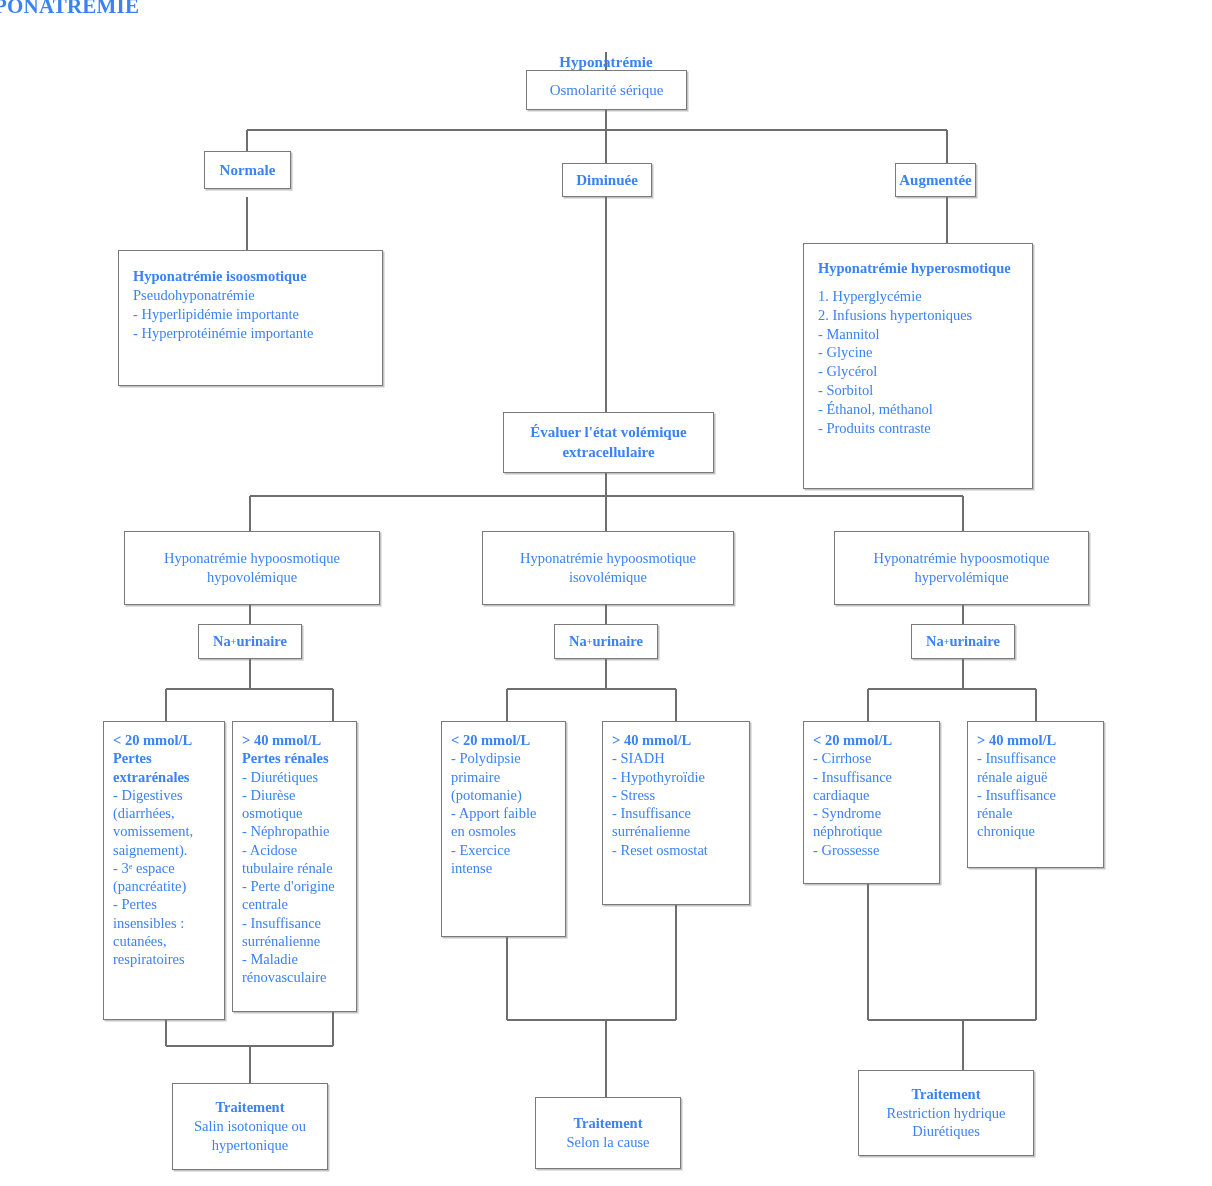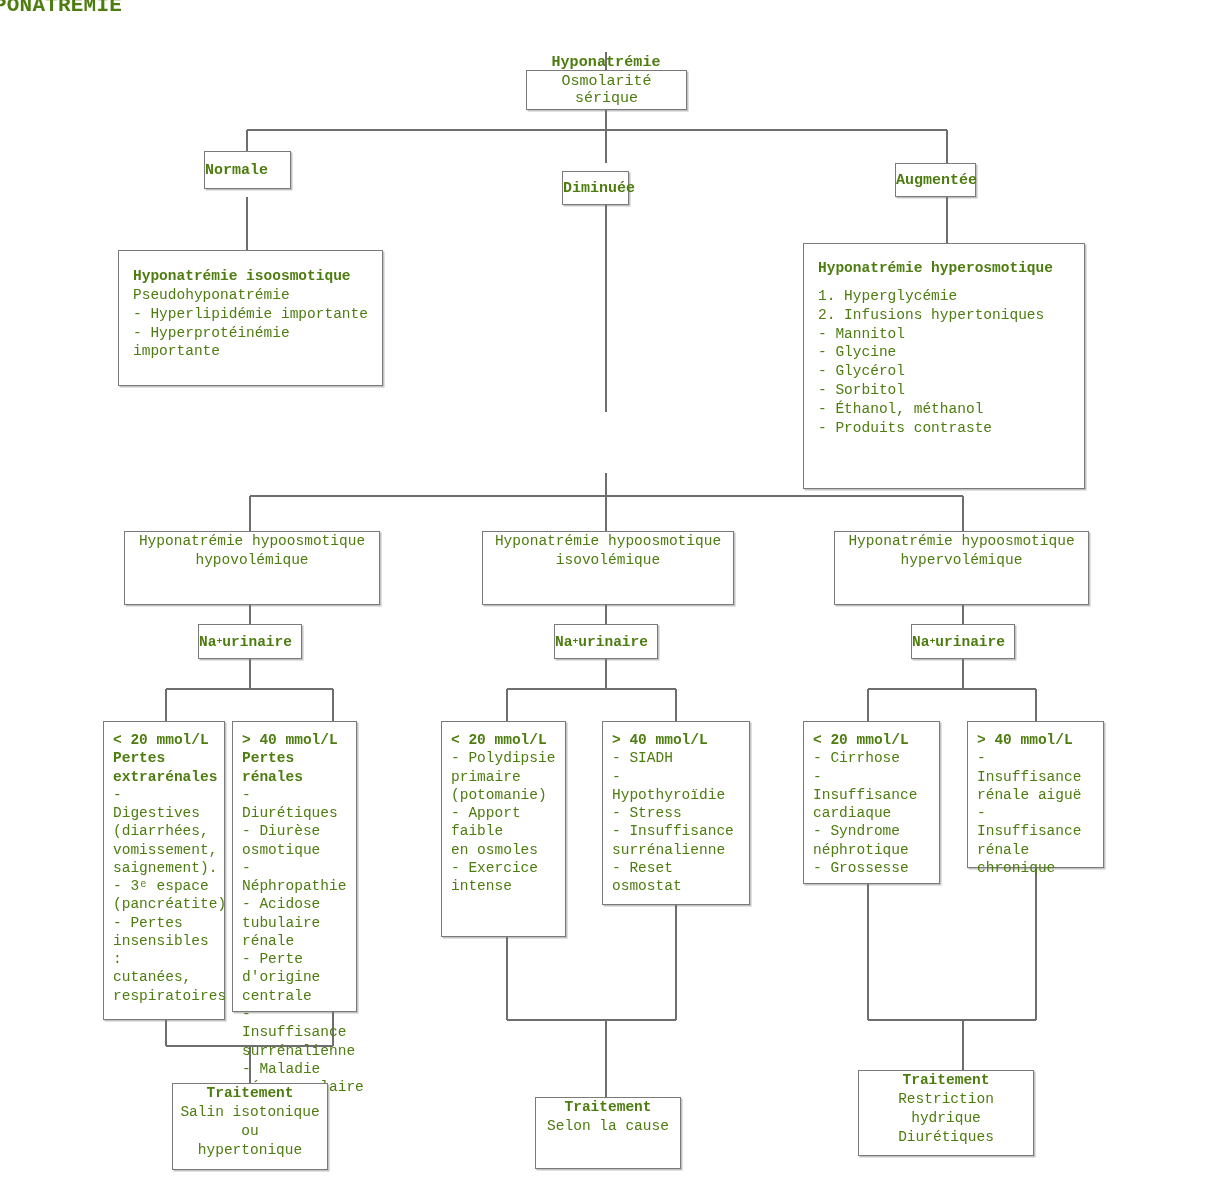--- a/index.html
+++ b/index.html
@@ -5,22 +5,22 @@
   html, body {
     margin: 0;
     padding: 0;
     background: #ffffff;
   }
   #canvas {
     position: relative;
     width: 1212px;
     height: 1186px;
     background: #ffffff;
-    font-family: Liberation Mono, monospace;
-    color: #4d7c0f;
+    font-family: Liberation Serif, serif;
+    color: #3b82f6;
     overflow: hidden;
   }
   #connectors {
     position: absolute;
     left: 0;
     top: 0;
     width: 1212px;
     height: 1186px;
     pointer-events: none;
   }
@@ -49,20 +49,21 @@
   .cropped-heading {
     position: absolute;
     font-weight: bold;
     font-size: 21px;
     letter-spacing: 0.2px;
     white-space: nowrap;
   }
   .ctr {
     display: flex;
     align-items: center;
+    justify-content: center;
     text-align: center;
   }
   .b { font-weight: bold; }
   .f14 { font-size: 14.5px; }
   .f15 { font-size: 15px; }
   .lead { line-height: 1.30; }
   .lead-tight { line-height: 1.26; }
   sup { font-size: 0.68em; vertical-align: super; line-height: 0; }
 </style>
 </head>
@@ -132,46 +133,50 @@
 
   <div class="ttl" style="left:506px; top:26px; width:200px; text-align:center;margin-top:28px;">Hyponatrémie</div>
 
   <div class="node ctr f15" style="left:526px; top:70px; width:161px; height:40px;">
     <span>Osmolarité sérique</span>
   </div>
 
   <div class="node ctr f15 b" style="left:204px; top:151px; width:87px; height:38px;">
     <span>Normale</span>
   </div>
-  <div class="node ctr f15 b" style="left:562px; top:163px; width:67px; height:34px;margin-top:8px;">
+  <div class="node ctr f15 b" style="left:562px; top:163px; width:90px; height:34px;">
     <span>Diminuée</span>
   </div>
   <div class="node ctr f15 b" style="left:895px; top:163px; width:81px; height:34px;">
     <span>Augmentée</span>
   </div>
 
   <div class="node pad lead f14" style="left:118px; top:250px; width:265px; height:136px; padding-top:16px; padding-left:14px;">
     <div class="b">Hyponatrémie isoosmotique</div>
     <div>Pseudohyponatrémie</div>
     <div>- Hyperlipidémie importante</div>
     <div>- Hyperprotéinémie importante</div>
   </div>
 
-  <div class="node pad lead f14" style="left:803px; top:243px; width:282px; height:246px; padding-top:15px; padding-left:14px;">
+  <div class="node pad lead f14" style="left:803px; top:243px; width:230px; height:246px; padding-top:15px; padding-left:14px;">
     <div class="b" style="margin-bottom:9px;">Hyponatrémie hyperosmotique</div>
     <div>1. Hyperglycémie</div>
     <div>2. Infusions hypertoniques</div>
     <div>- Mannitol</div>
     <div>- Glycine</div>
     <div>- Glycérol</div>
     <div>- Sorbitol</div>
     <div>- Éthanol, méthanol</div>
     <div>- Produits contraste</div>
   </div>
 
+  <div class="node ctr f15 b lead" style="left:503px; top:412px; width:211px; height:61px; flex-direction:column;">
+    <div>Évaluer l'état volémique</div>
+    <div>extracellulaire</div>
+  </div>
 
   <div class="node ctr f14 lead" style="left:124px; top:531px; width:256px; height:74px; flex-direction:column;">
     <div>Hyponatrémie hypoosmotique</div>
     <div>hypovolémique</div>
   </div>
   <div class="node ctr f14 lead" style="left:482px; top:531px; width:252px; height:74px; flex-direction:column;">
     <div>Hyponatrémie hypoosmotique</div>
     <div>isovolémique</div>
   </div>
   <div class="node ctr f14 lead" style="left:834px; top:531px; width:255px; height:74px; flex-direction:column;">

